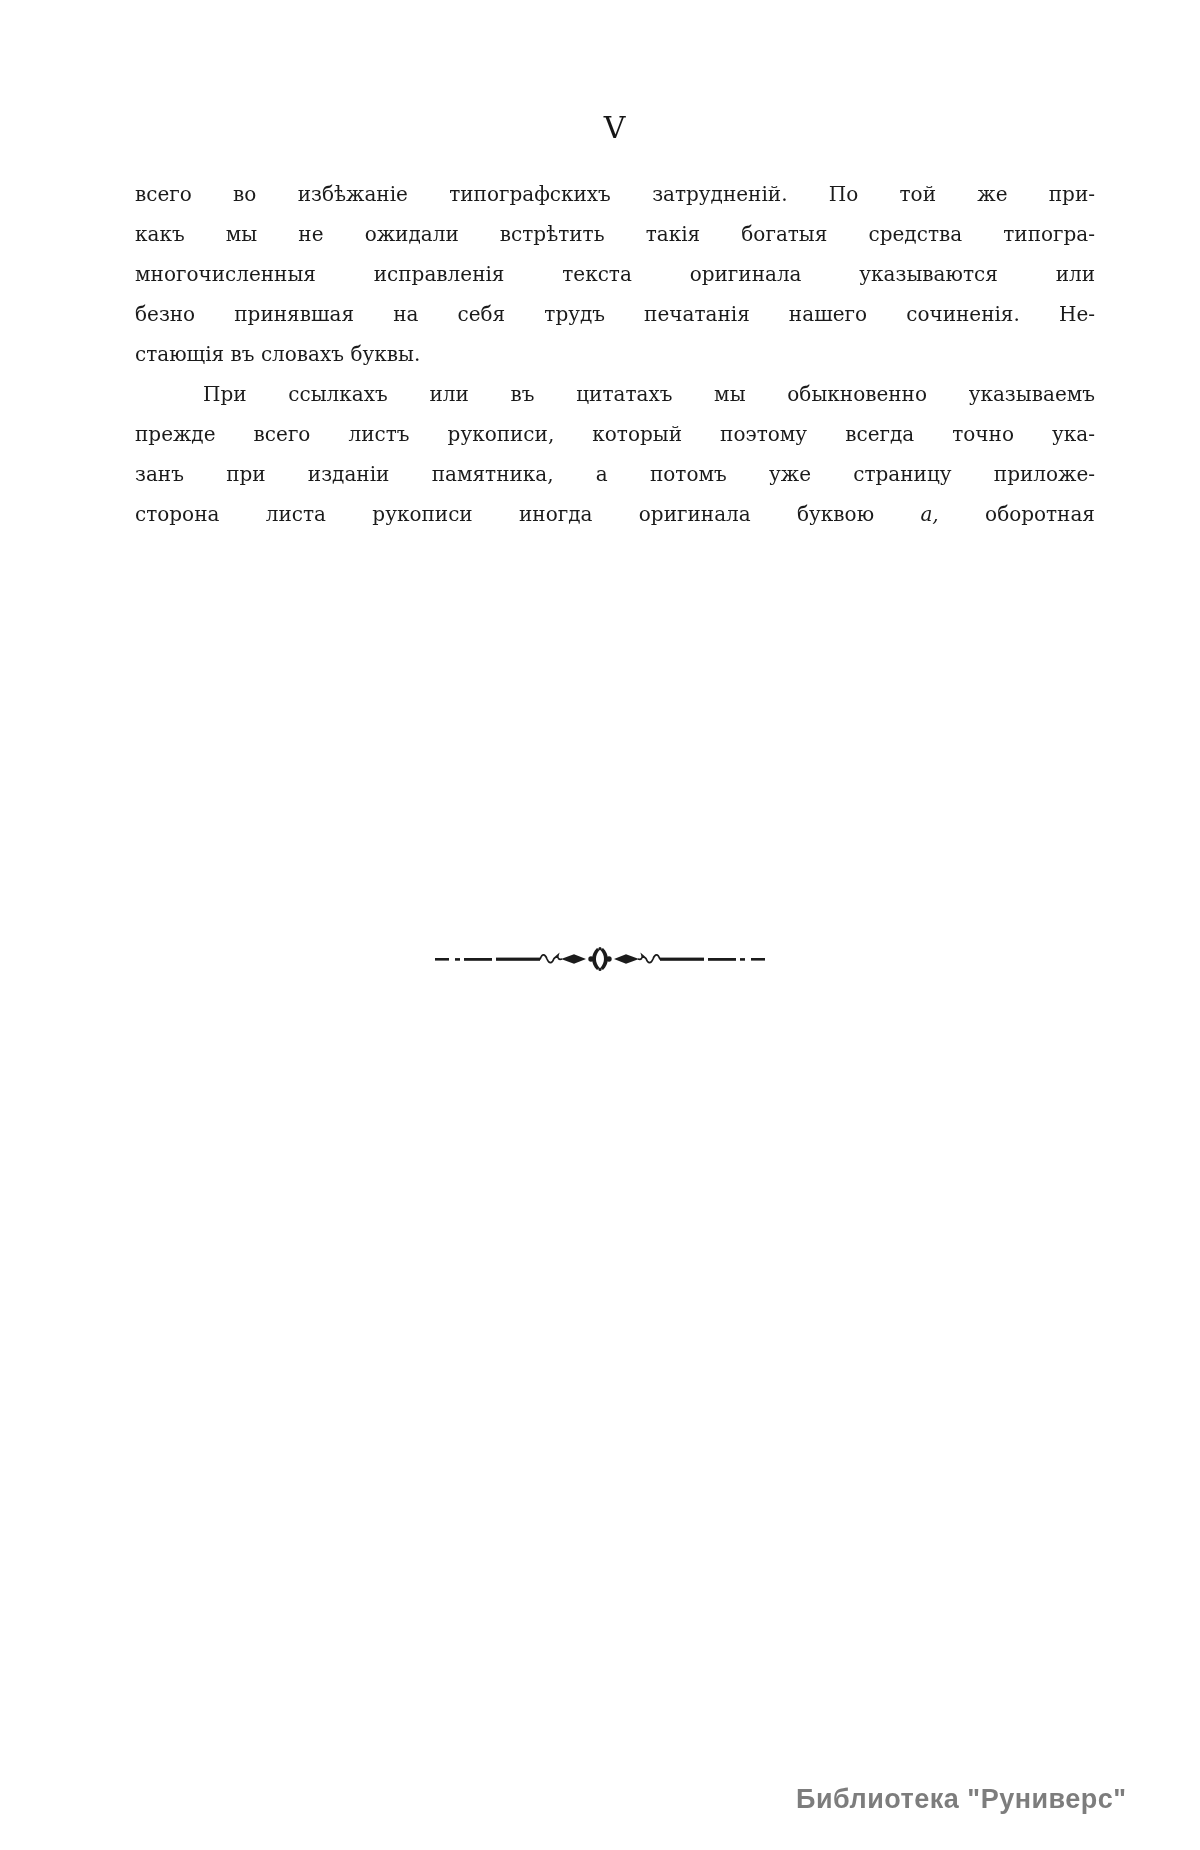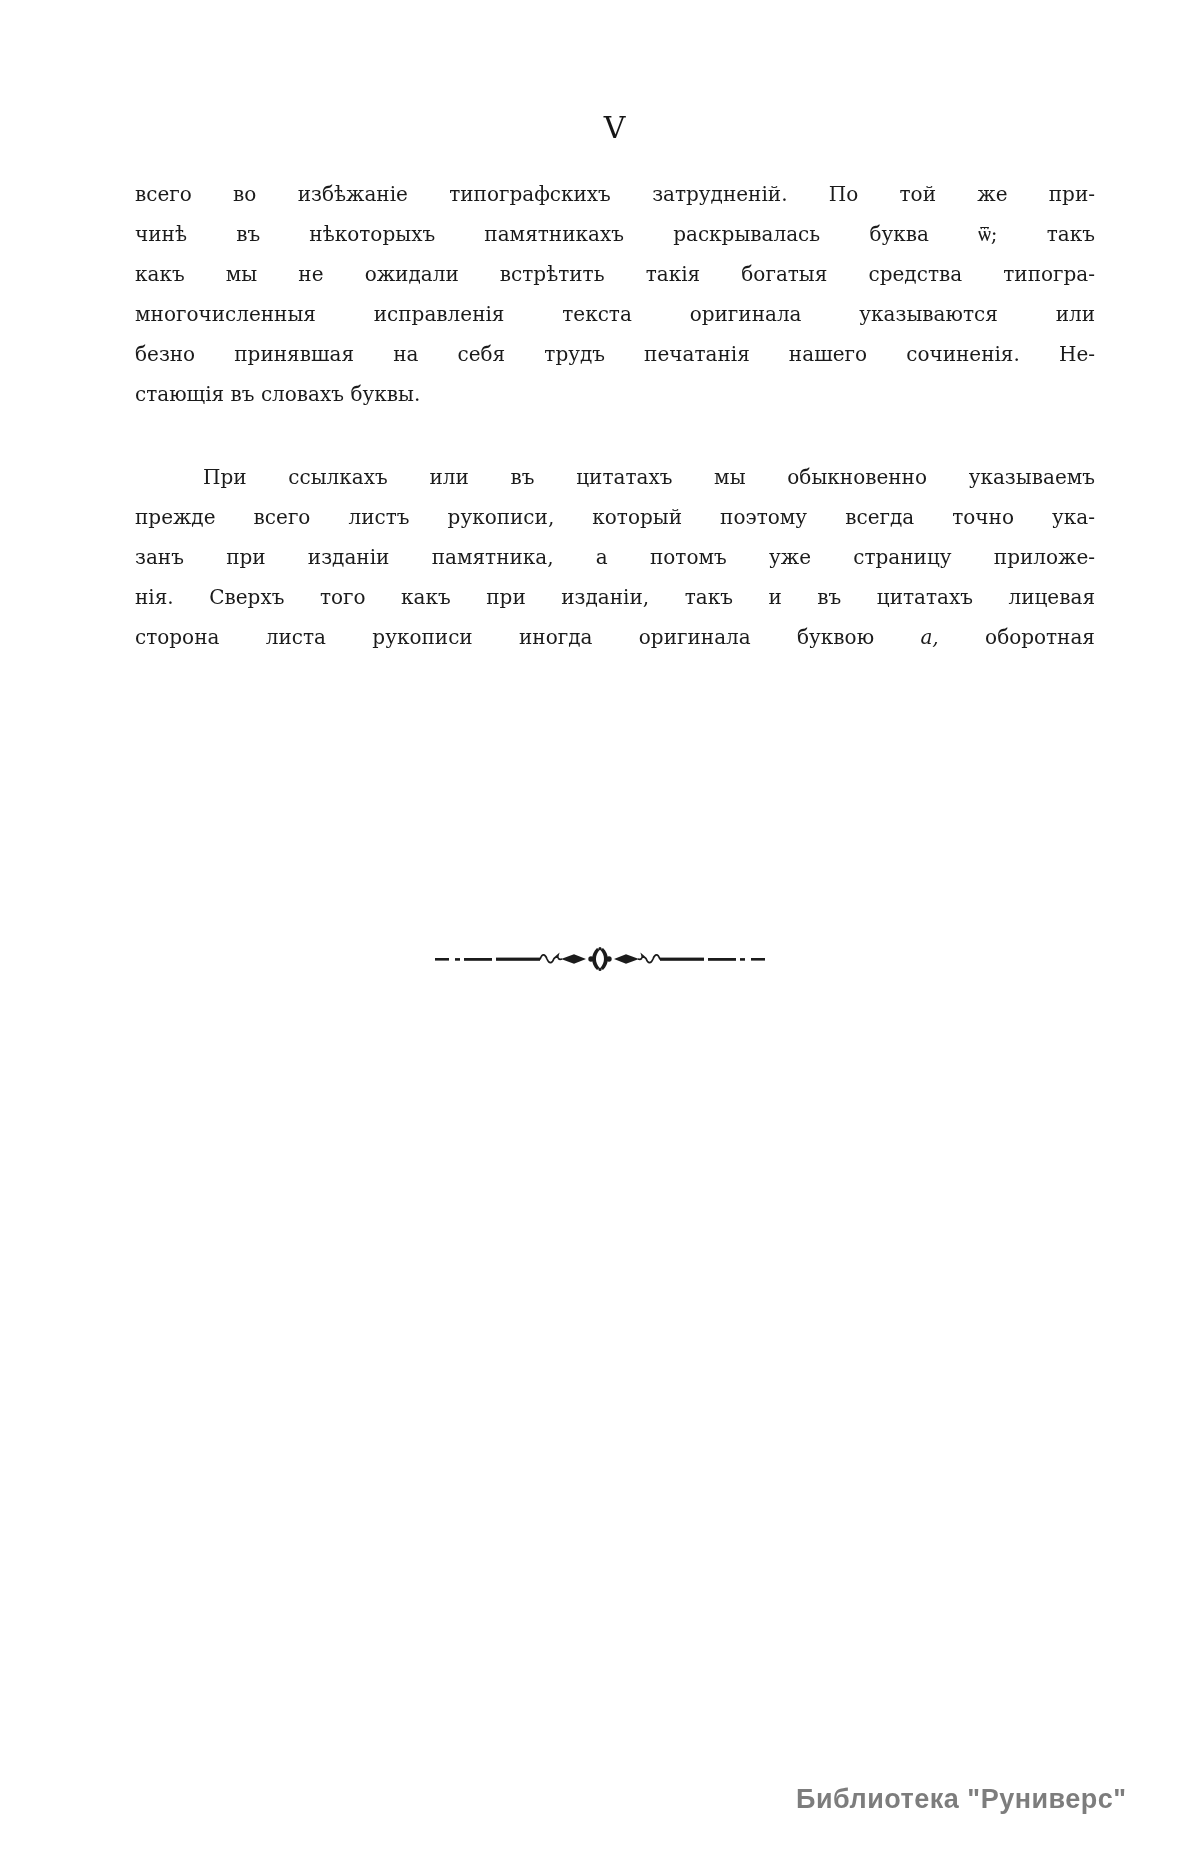--- a/index.html
+++ b/index.html
@@ -33,21 +33,20 @@
   .line {
     text-align: justify;
     text-align-last: justify;
     min-height: 40px;
   }
   .line.end {
     text-align-last: left;
   }
   .line.indent {
     text-indent: 68px;
-    margin-top: 43px;
   }
   .ital { font-style: italic; }
   .divider-wrap {
     position: absolute;
     top: 946px; left: 0; width: 1200px;
     display: flex; justify-content: center;
   }
   .watermark {
     position: absolute;
     top: 1784px; left: 796px;
@@ -62,31 +61,29 @@
 </head>
 <body>
 
 <div class="page">
 
   <div class="page-number">V</div>
 
   <div class="text-block">
     <div>
       <div class="line">всего во избѣжаніе типографскихъ затрудненій. По той же при-</div>
-      <div class="line">чинѣ въ нѣкоторыхъ памятникахъ раскрывалась буква ѿ; такъ</div>
       <div class="line">какъ мы не ожидали встрѣтить такія богатыя средства типогра-</div>
       <div class="line">многочисленныя исправленія текста оригинала указываются или</div>
       <div class="line">безно принявшая на себя трудъ печатанія нашего сочиненія. Не-</div>
       <div class="line end">стающія въ словахъ буквы.</div>
     </div>
     <div>
       <div class="line indent">При ссылкахъ или въ цитатахъ мы обыкновенно указываемъ</div>
       <div class="line">прежде всего листъ рукописи, который поэтому всегда точно ука-</div>
       <div class="line">занъ при изданіи памятника, а потомъ уже страницу приложе-</div>
-      <div class="line">нія. Сверхъ того какъ при изданіи, такъ  и въ цитатахъ лицевая</div>
       <div class="line"><span>сторона листа рукописи иногда оригинала буквою </span><span class="ital">а,</span><span> оборотная</span></div>
     </div>
   </div>
 
   <div class="divider-wrap">
     <svg width="330" height="26" viewBox="0 0 330 26" aria-hidden="true">
       <g fill="#1b1b1b">
 
         <rect x="0" y="12" width="14" height="2.6"></rect>
         <rect x="20" y="12.1" width="5" height="2.6"></rect>

